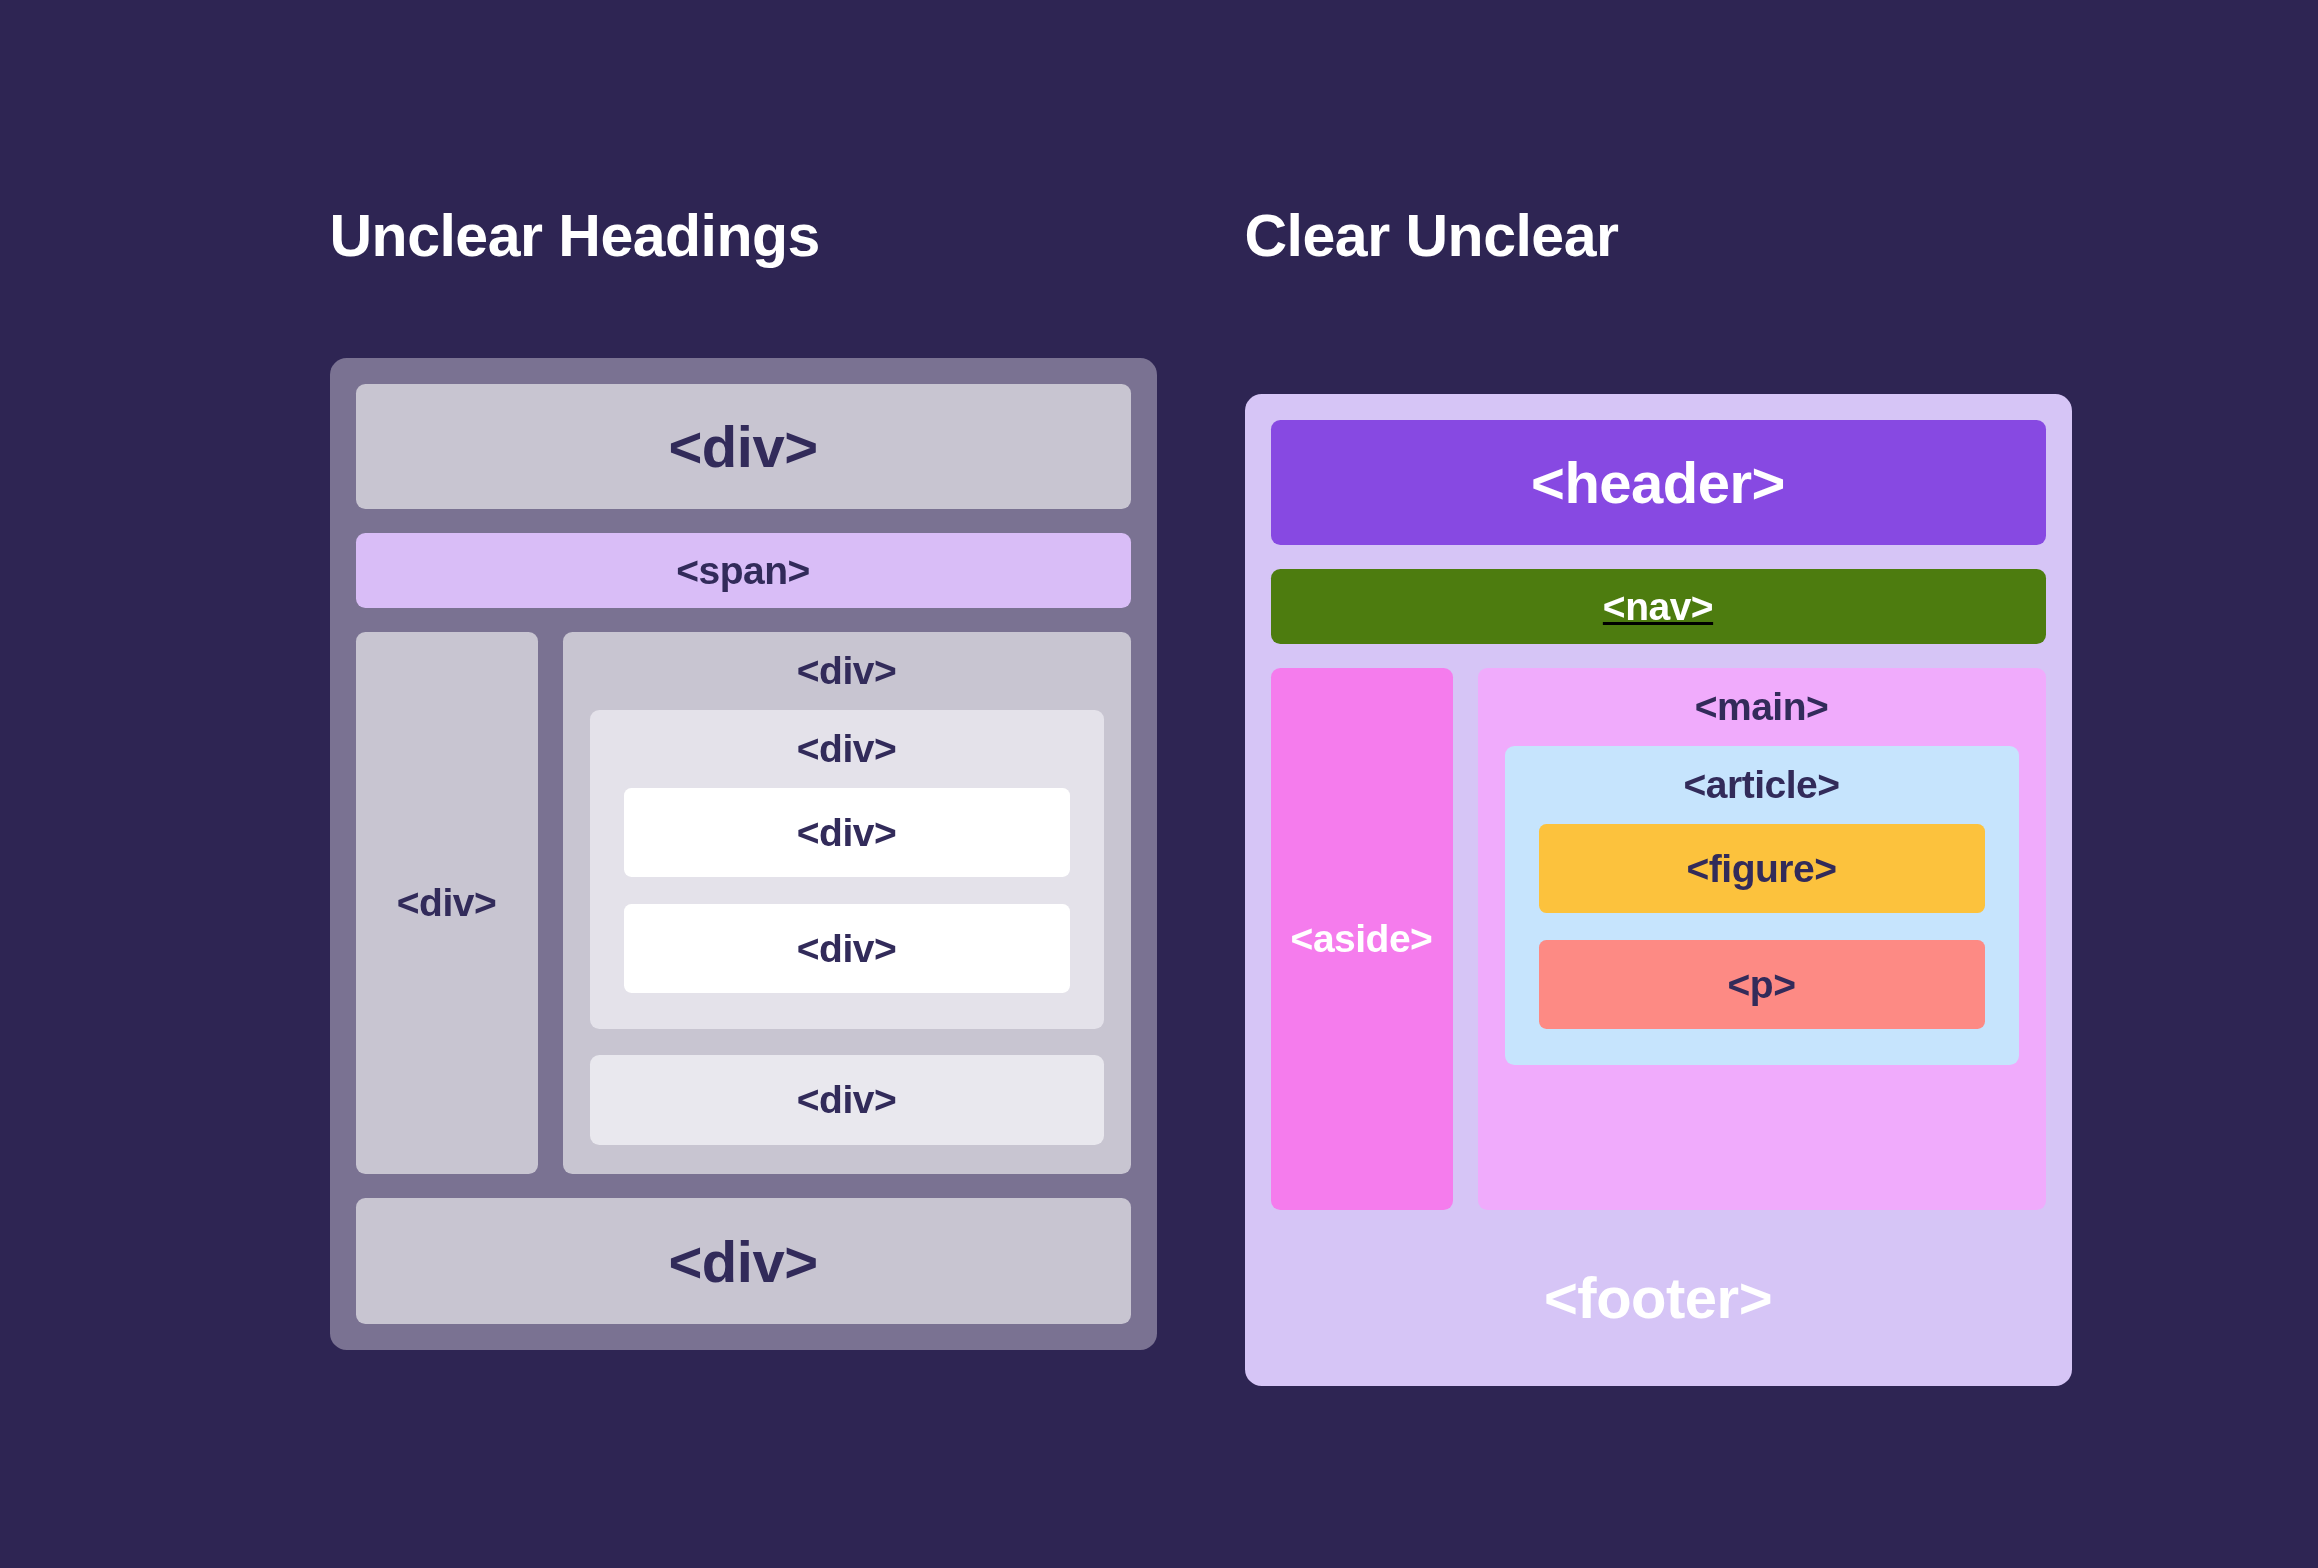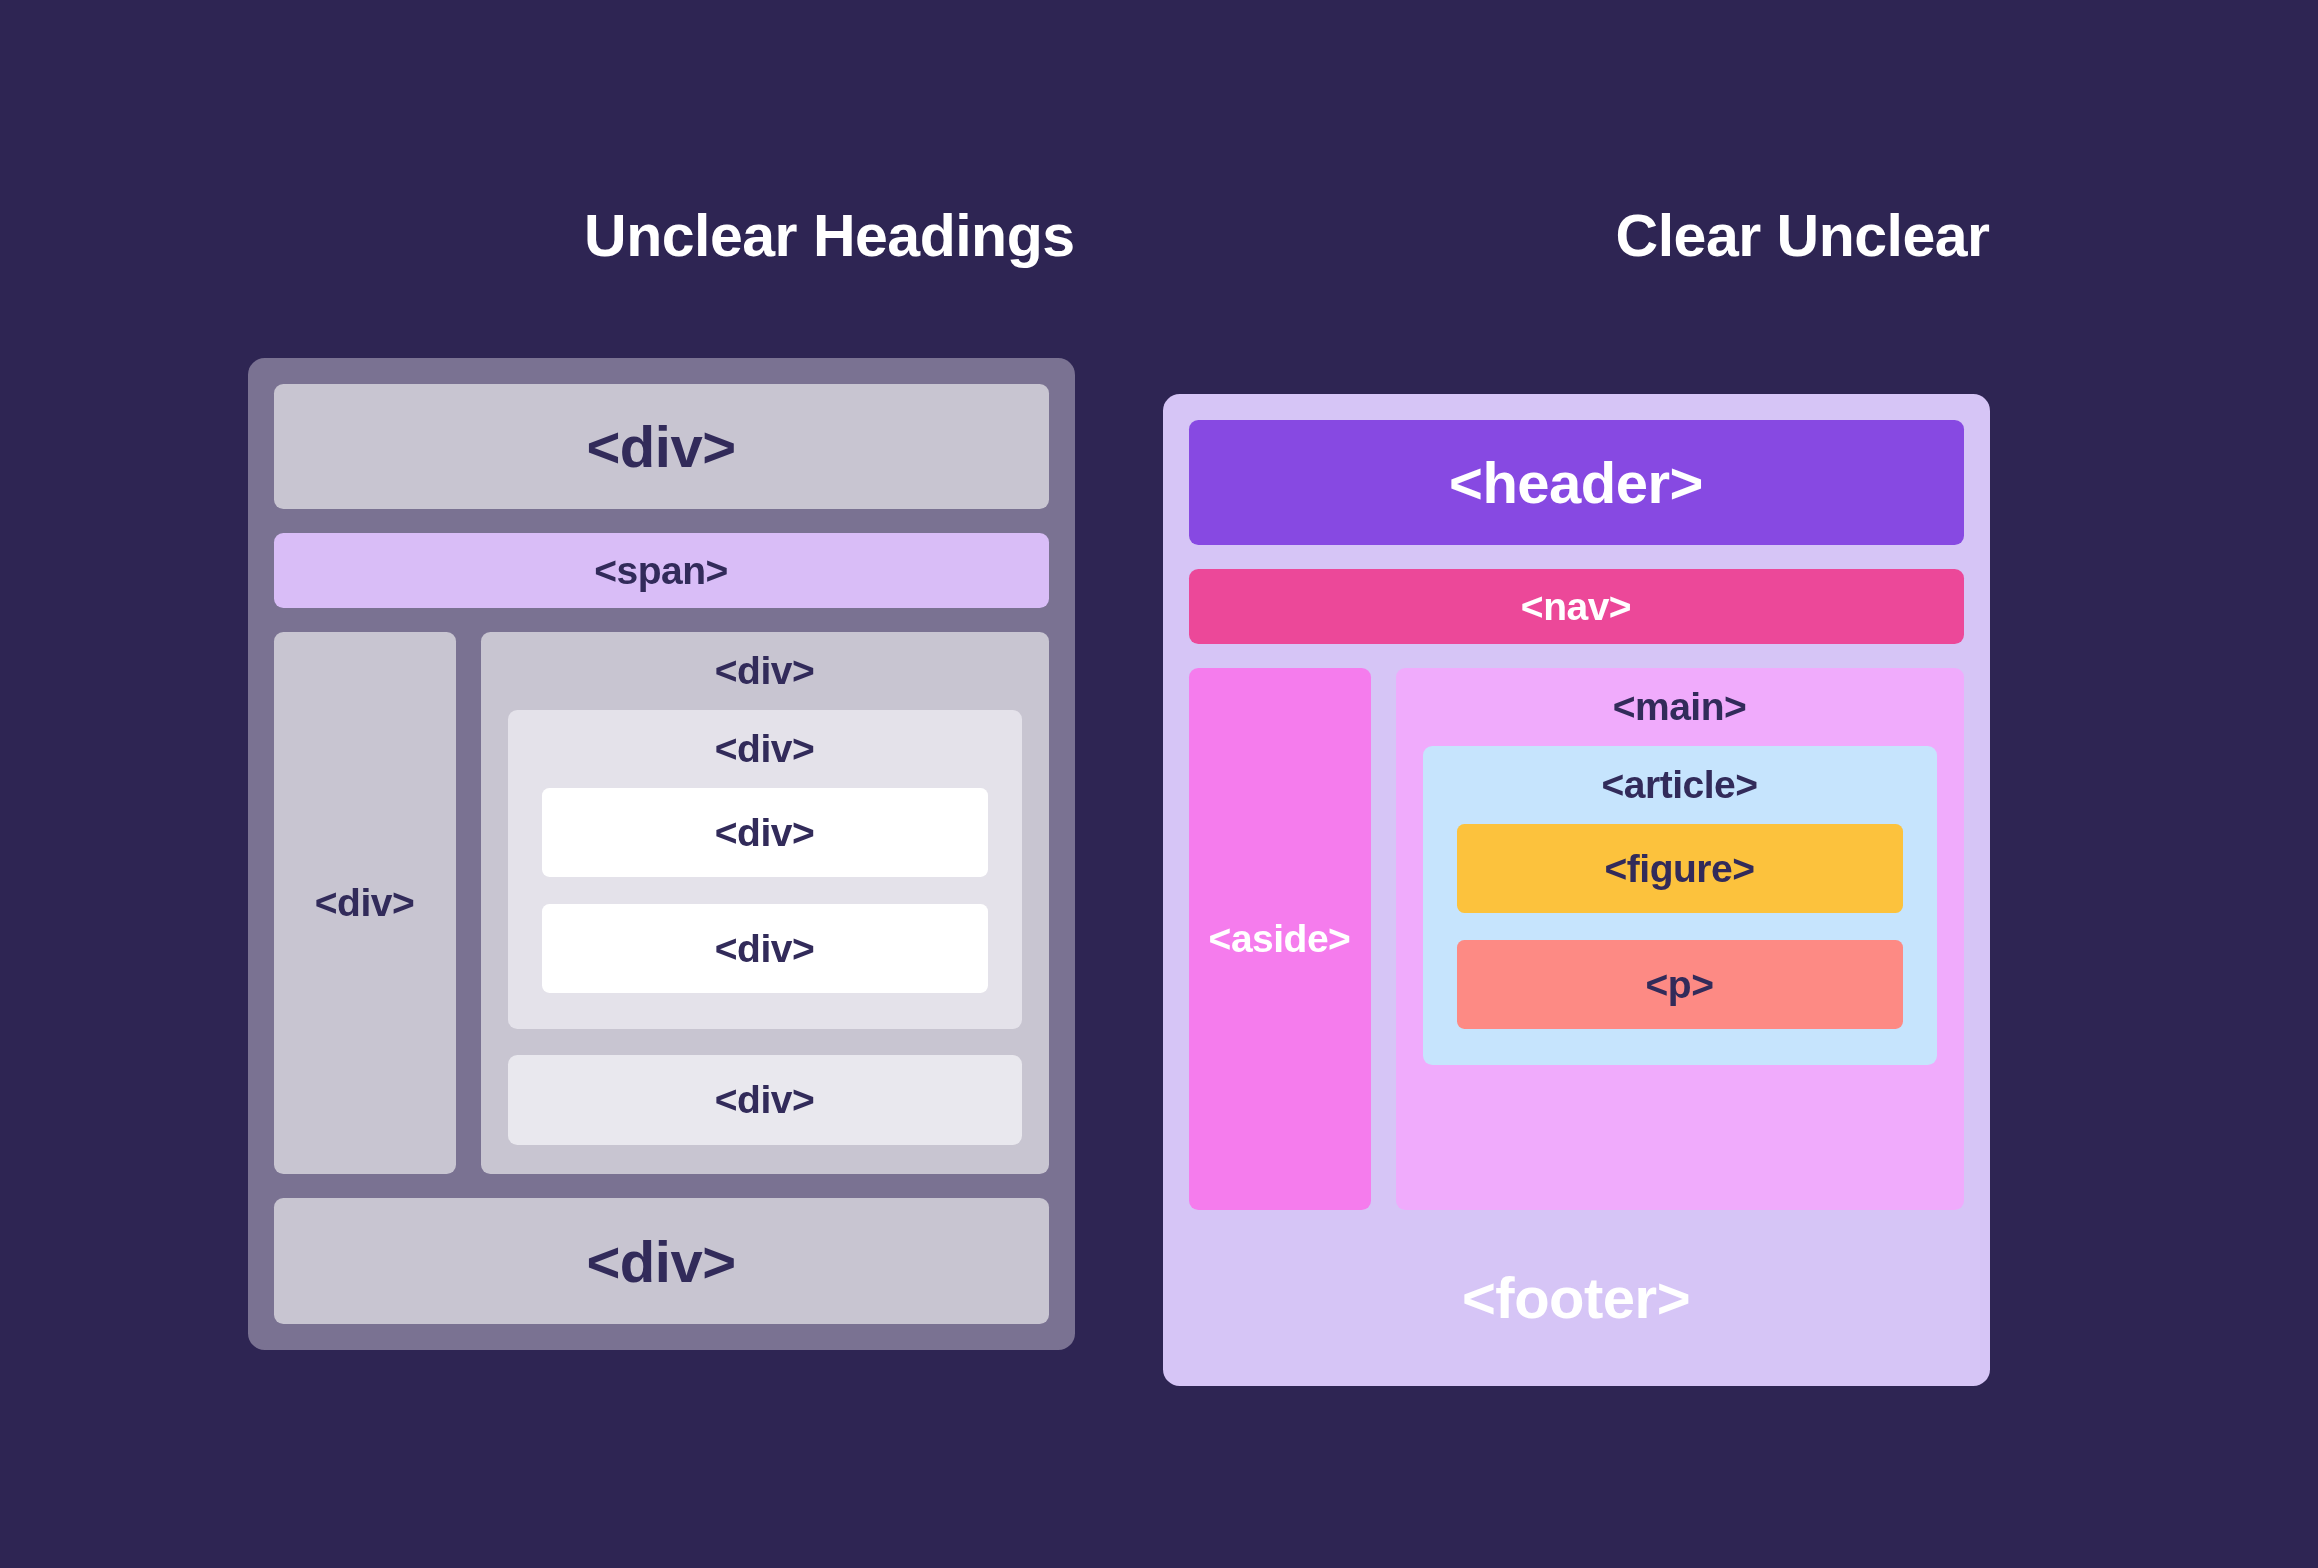--- a/index.html
+++ b/index.html
@@ -11,21 +11,21 @@
     overflow:hidden;
   }
   .canvas {
     position:relative;
     width:2319px; height:1569px;
     display:flex;
     justify-content:center;
     gap:170px;
     padding-top:199px;
   }
-  .panel-group { width:745px; display:flex; flex-direction:column; align-items:flex-end; }
+  .panel-group { width:745px; display:flex; flex-direction:column; align-items:flex-start; }
   .panel-title {
     font-size:59px;
     line-height:74px;
     color:#ffffff;
     letter-spacing:-0.5px;
     margin-bottom:85px;
     white-space:nowrap;
   }
   .frame {
     width:827px; height:992px;
@@ -70,21 +70,21 @@
 
   
   .bg-gray      { background:#c8c5d1; }
   .bg-lilac     { background:#d9bdf7; }
   .bg-lightgray { background:#e4e2ea; }
   .bg-lightgray2{ background:#e9e8ee; }
   .bg-white     { background:#ffffff; }
 
   
   .bg-header  { background:#8749e2; }
-  .bg-nav     { background:#ec4899; }
+  .bg-nav     { background:#4d7c0f;text-decoration:underline; }
   .bg-aside   { background:#f57ced; }
   .bg-main    { background:#f0abfc; }
   .bg-article { background:#c6e4fd; }
   .bg-figure  { background:#fcc23d; }
   .bg-p       { background:#fd8a84; }
   .bg-section {
     background-color:#cfe9fc;
     background-image:
       radial-gradient(rgba(255,255,255,0.85) 1.5px, transparent 1.7px),
       radial-gradient(rgba(255,255,255,0.85) 1.5px, transparent 1.7px);

